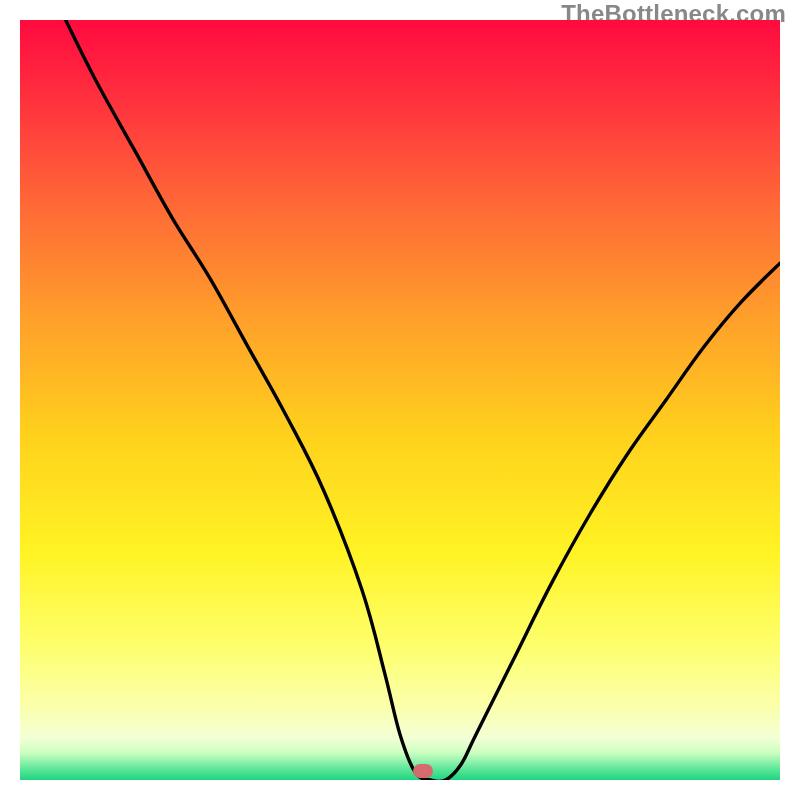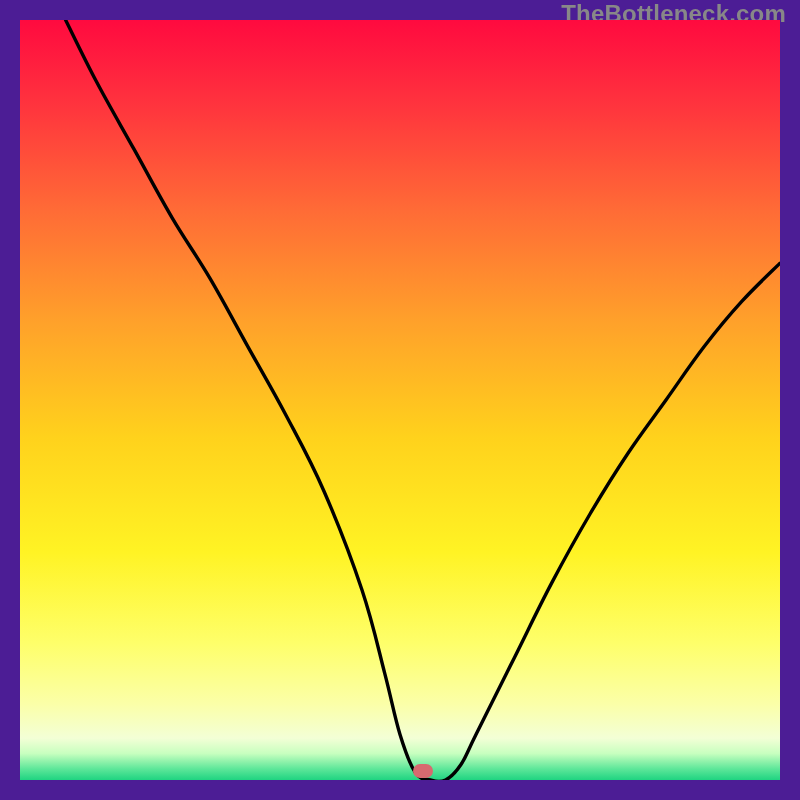--- a/index.html
+++ b/index.html
@@ -8,21 +8,21 @@
     width: 800px;
     height: 800px;
     background: #000;
     overflow: hidden;
     font-family: Arial, Helvetica, sans-serif;
   }
   .frame {
     position: relative;
     width: 800px;
     height: 800px;
-    background: #4c1d95;
+    background: #ffffff;
   }
   .plot-area {
     position: absolute;
     left: 20px;
     top: 20px;
     width: 760px;
     height: 760px;
     overflow: hidden;
   }
   .gradient-bg {

